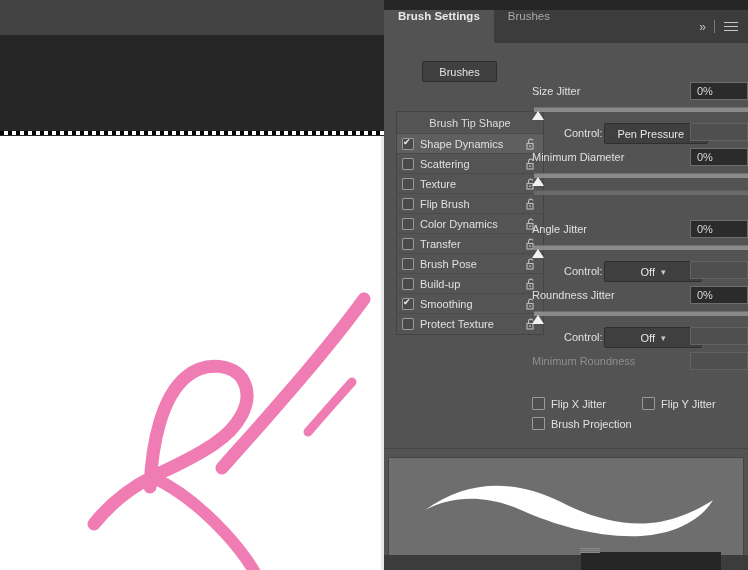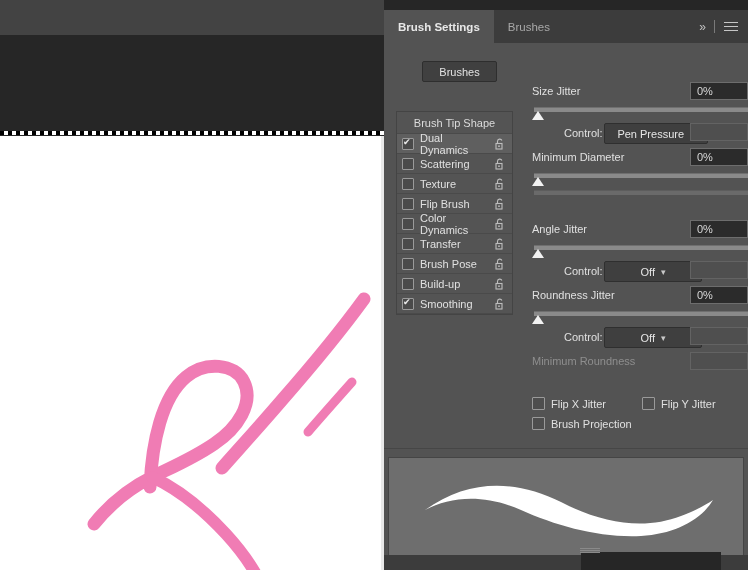--- a/index.html
+++ b/index.html
@@ -38,21 +38,21 @@
   
   .panel {
     position: absolute; left: 384px; top: 10px; width: 364px; height: 545px;
     background: #535353;
   }
   .panel-tabbar {
     position: relative; height: 33px; background: #3c3c3c;
     display: flex; align-items: stretch;
   }
   .tab {
-    display: flex; align-items: center; padding: 0 14px;
+    display: flex; padding: 0 14px;
     font-size: 11.5px; color: #a8a8a8; cursor: default;
   }
   .tab.active { background: #535353; color: #e8e8e8; font-weight: bold; }
   .tabbar-spacer { flex: 1; }
   .tabbar-ctrls {
     display: flex; align-items: center; gap: 9px; padding-right: 10px;
     color: #c2c2c2;
   }
   .chev2 { font-size: 12px; letter-spacing: -1px; }
   .vdiv { width: 1px; height: 13px; background: #7a7a7a; }
@@ -66,21 +66,21 @@
   
   .brushes-btn {
     position: absolute; left: 38px; top: 18px; width: 73px; height: 19px;
     background: #404040; border: 1px solid #2e2e2e; border-radius: 2px;
     color: #e3e3e3; font-size: 11px; display: flex;
     align-items: center; justify-content: center; cursor: default;
   }
 
   
   .optlist {
-    position: absolute; left: 12px; top: 68px; width: 117px;
+    position: absolute; left: 12px; top: 68px; width: 148px;
     background: #545454; border: 1px solid #444; box-sizing: border-box;
   }
   .opt-header {
     height: 21px; display: flex; align-items: center; justify-content: center;
     font-size: 11px; color: #dcdcdc; border-bottom: 1px solid #4a4a4a;
   }
   .opt-row {
     height: 20px; display: flex; align-items: center;
     border-bottom: 1px solid #4a4a4a; padding-left: 5px; box-sizing: border-box;
   }
@@ -222,21 +222,21 @@
         <span>Brushes</span>
       </div>
 
       <div class="optlist">
         <div class="opt-header">
           <span>Brush Tip Shape</span>
         </div>
 
         <div class="opt-row sel">
           <span class="cbx on"></span>
-          <span class="lbl">Dual Dynamics</span>
+          <span class="lbl">Shape Dynamics</span>
           <svg class="lock" viewBox="0 0 14 14">
             <path d="M4.5 6.5V4.2a2.3 2.3 0 0 1 4.4-.7" fill="none" stroke="#cfcfcf" stroke-width="1.1"></path>
             <rect x="3" y="6.5" width="6" height="5.5" fill="none" stroke="#cfcfcf" stroke-width="1.1"></rect>
             <circle cx="6" cy="9.2" r="0.9" fill="#cfcfcf"></circle>
           </svg>
         </div>
 
         <div class="opt-row">
           <span class="cbx"></span>
           <span class="lbl">Scattering</span>
@@ -312,20 +312,29 @@
         <div class="opt-row">
           <span class="cbx on"></span>
           <span class="lbl">Smoothing</span>
           <svg class="lock" viewBox="0 0 14 14">
             <path d="M4.5 6.5V4.2a2.3 2.3 0 0 1 4.4-.7" fill="none" stroke="#cfcfcf" stroke-width="1.1"></path>
             <rect x="3" y="6.5" width="6" height="5.5" fill="none" stroke="#cfcfcf" stroke-width="1.1"></rect>
             <circle cx="6" cy="9.2" r="0.9" fill="#cfcfcf"></circle>
           </svg>
         </div>
 
+        <div class="opt-row" style="border-bottom:none">
+          <span class="cbx"></span>
+          <span class="lbl">Protect Texture</span>
+          <svg class="lock" viewBox="0 0 14 14">
+            <path d="M4.5 6.5V4.2a2.3 2.3 0 0 1 4.4-.7" fill="none" stroke="#cfcfcf" stroke-width="1.1"></path>
+            <rect x="3" y="6.5" width="6" height="5.5" fill="none" stroke="#cfcfcf" stroke-width="1.1"></rect>
+            <circle cx="6" cy="9.2" r="0.9" fill="#cfcfcf"></circle>
+          </svg>
+        </div>
       </div>
 
       <div class="settings">
 
         <div class="srow">
           <span class="slabel">Size Jitter</span>
           <span class="numfield">0%</span>
         </div>
         <div class="trackrow">
           <span class="track"></span>

